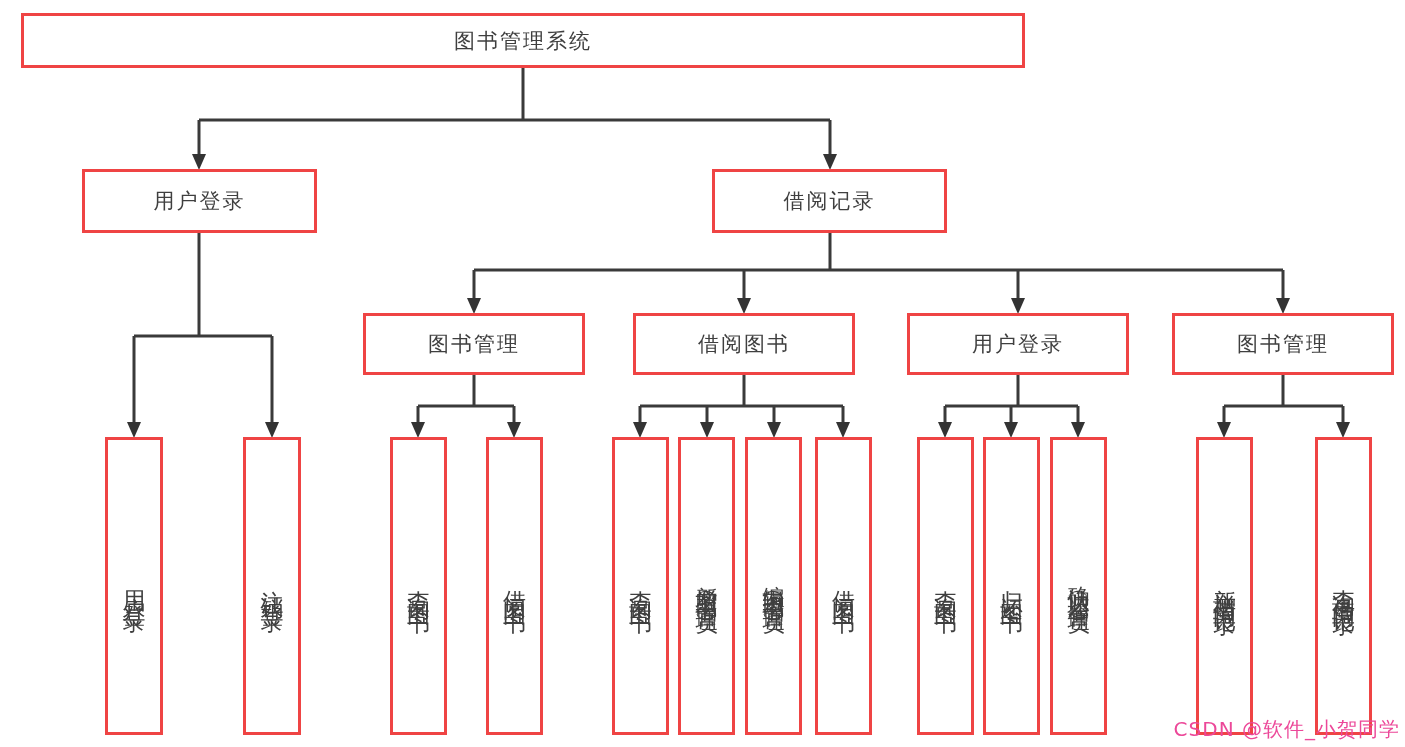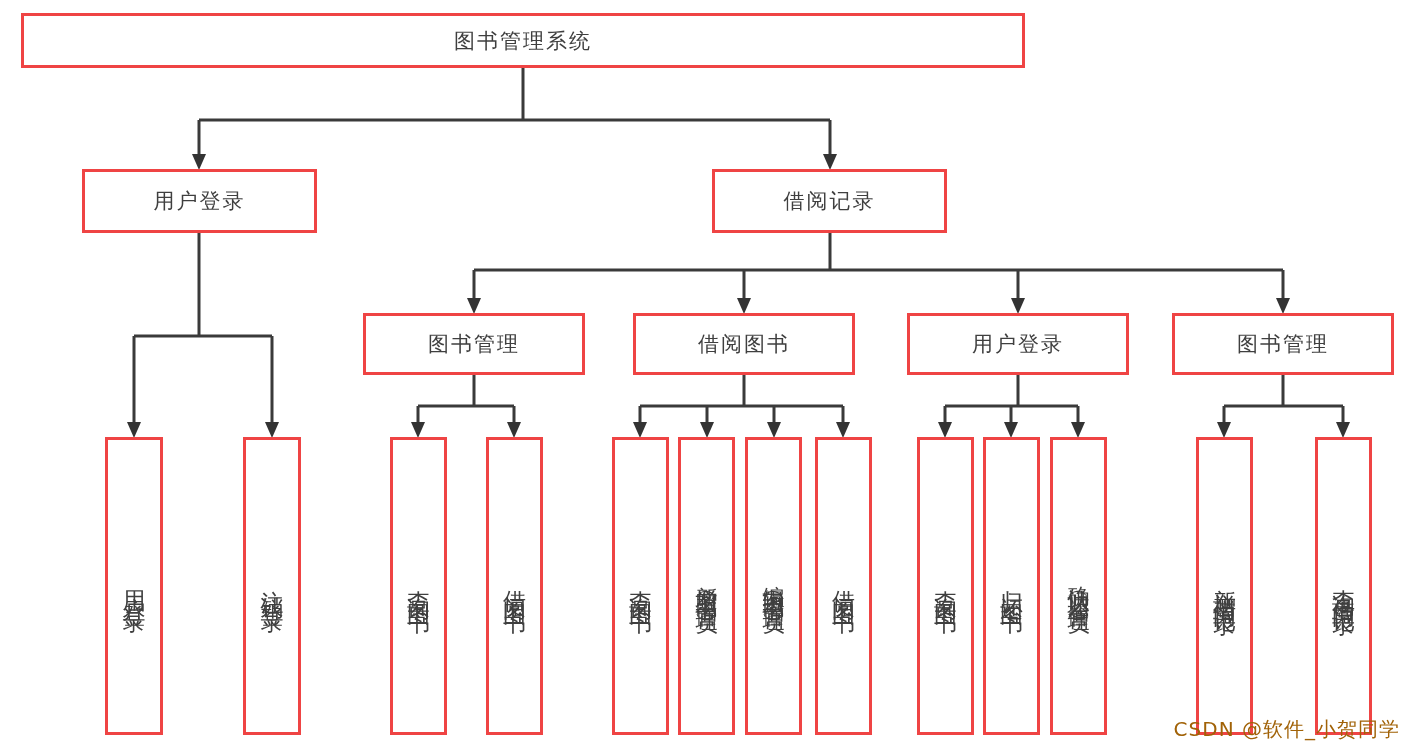--- a/index.html
+++ b/index.html
@@ -14,21 +14,21 @@
   }
   .vbox{
     writing-mode:vertical-rl;text-orientation:mixed;
     font-size:23px;letter-spacing:7px;line-height:1;
   }
   #connectors{position:absolute;left:0;top:0;z-index:1;}
   #connectors path{stroke:#3a3a3a;stroke-width:3;fill:none;}
   #connectors polygon{fill:#333333;stroke:none;}
   .watermark{
     position:absolute;right:5px;bottom:4px;z-index:3;
-    color:#a16207;font-size:20px;letter-spacing:1px;
+    color:#ec4899;font-size:20px;letter-spacing:1px;
   }
 </style>
 </head>
 <body>
 
 <div id="stage">
 
   <svg id="connectors" width="1405" height="747" viewBox="0 0 1405 747">
 
     <g>

